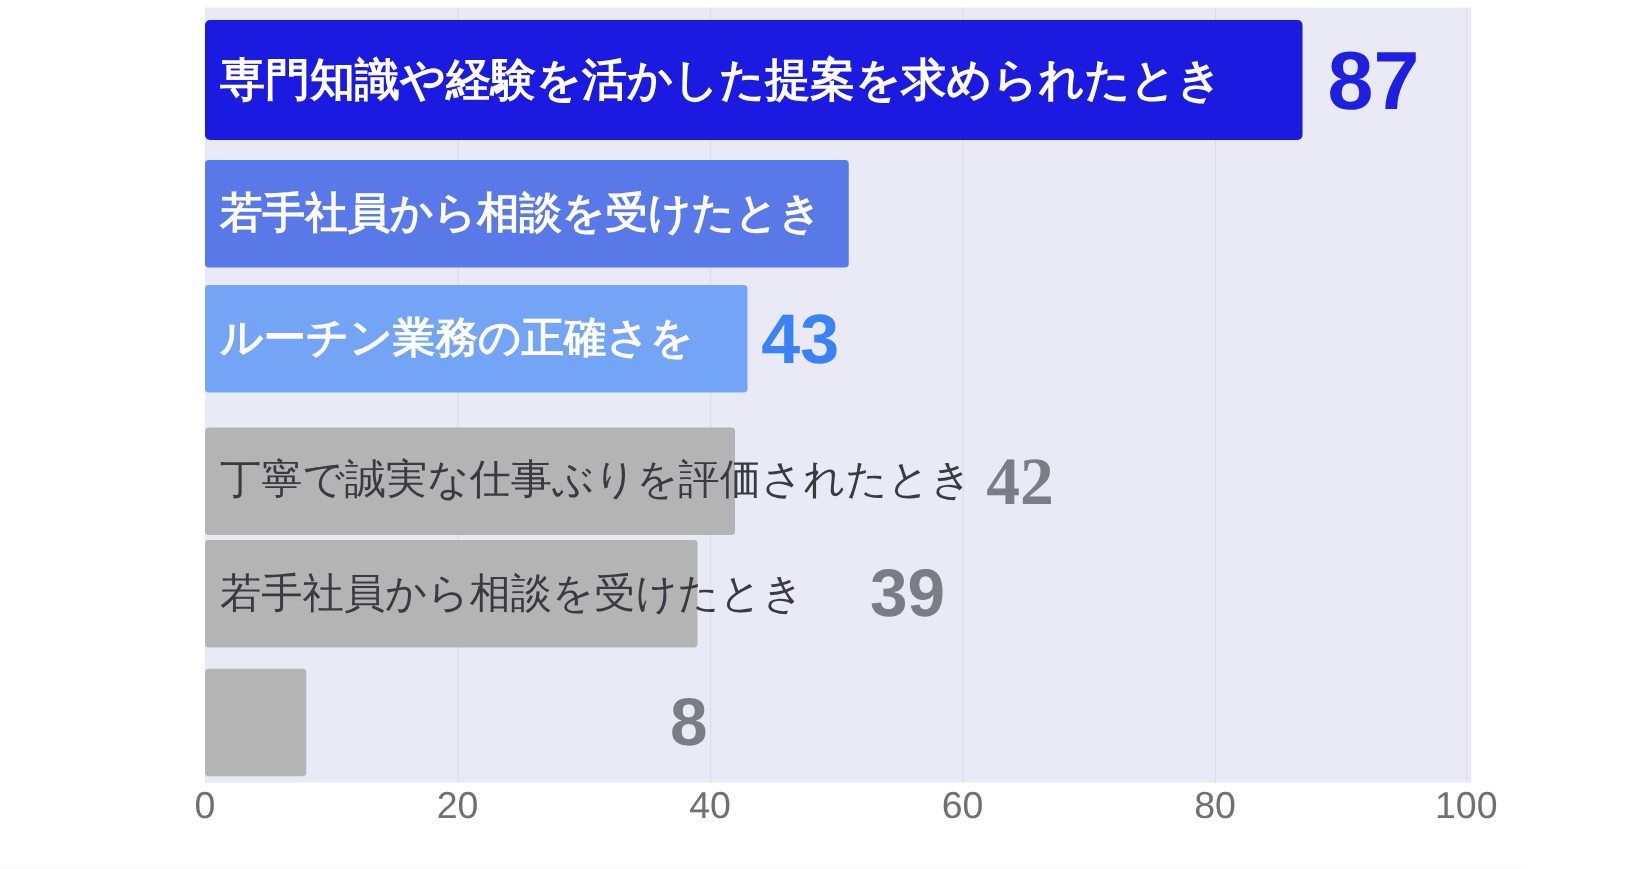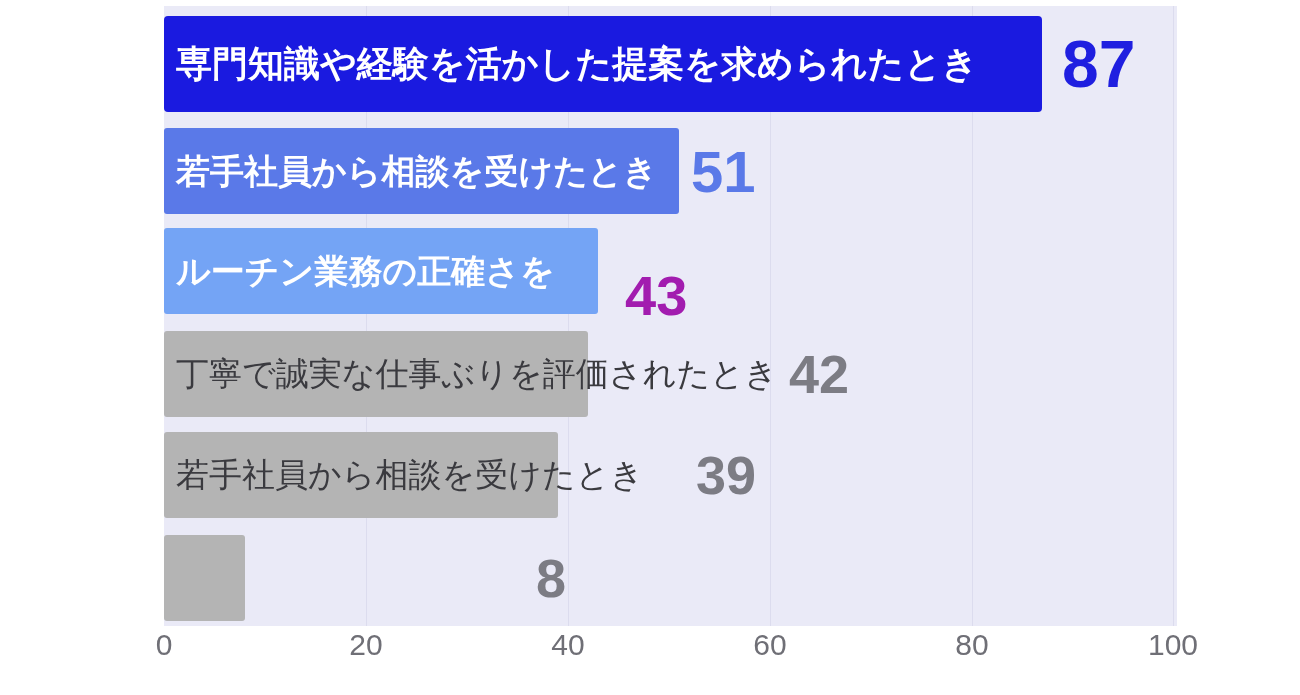--- a/index.html
+++ b/index.html
@@ -77,30 +77,29 @@
 
     <div class="bar-row" style="top:16px;height:96px;width:1013px;">
       <div class="bar accent" style="width:878px;background:#1a1ae0;"></div>
       <div class="bar-label" style="top:50%;transform:translateY(-50%);font-size:36px;color:#ffffff;">専門知識や経験を活かした提案を求められたとき</div>
       <div class="bar-value" style="left:898px;top:50%;transform:translateY(-50%);font-size:66px;color:#1f1fe0;">87</div>
     </div>
 
     <div class="bar-row" style="top:128px;height:86px;width:1013px;">
       <div class="bar" style="width:515px;background:#5a79e8;"></div>
       <div class="bar-label" style="top:50%;transform:translateY(-50%);font-size:34px;color:#ffffff;">若手社員から相談を受けたとき</div>
-      <div class="bar-value" style="left:527px;top:50%;transform:translateY(-50%);font-size:58px;color:#5a79e8;">51</div>
     </div>
 
     <div class="bar-row" style="top:228px;height:86px;width:1013px;">
       <div class="bar" style="width:434px;background:#74a4f5;"></div>
       <div class="bar-label" style="top:50%;transform:translateY(-50%);font-size:34px;color:#ffffff;">ルーチン業務の正確さを</div>
-      <div class="bar-value" style="left:461px;top:50%;transform:translateY(-50%);font-size:56px;color:#a21caf;margin-top:24px;">43</div>
+      <div class="bar-value" style="left:445px;top:50%;transform:translateY(-50%);font-size:56px;color:#3b82f6;">43</div>
     </div>
 
-    <div class="bar-row" style="top:331px;height:86px;width:1013px;">
+    <div class="bar-row" style="top:342px;height:86px;width:1013px;font-family:Liberation Serif, serif;">
       <div class="bar" style="width:424px;background:#b4b4b4;"></div>
       <div class="bar-label" style="top:50%;transform:translateY(-50%);font-size:33px;color:#3a3a3f;font-weight:400;">丁寧で誠実な仕事ぶりを評価されたとき</div>
       <div class="bar-value" style="left:625px;top:50%;transform:translateY(-50%);font-size:54px;color:#7c7c84;">42</div>
     </div>
 
     <div class="bar-row" style="top:432px;height:86px;width:1013px;">
       <div class="bar" style="width:394px;background:#b4b4b4;"></div>
       <div class="bar-label" style="top:50%;transform:translateY(-50%);font-size:33px;color:#3a3a3f;font-weight:400;">若手社員から相談を受けたとき</div>
       <div class="bar-value" style="left:532px;top:50%;transform:translateY(-50%);font-size:54px;color:#7c7c84;">39</div>
     </div>

